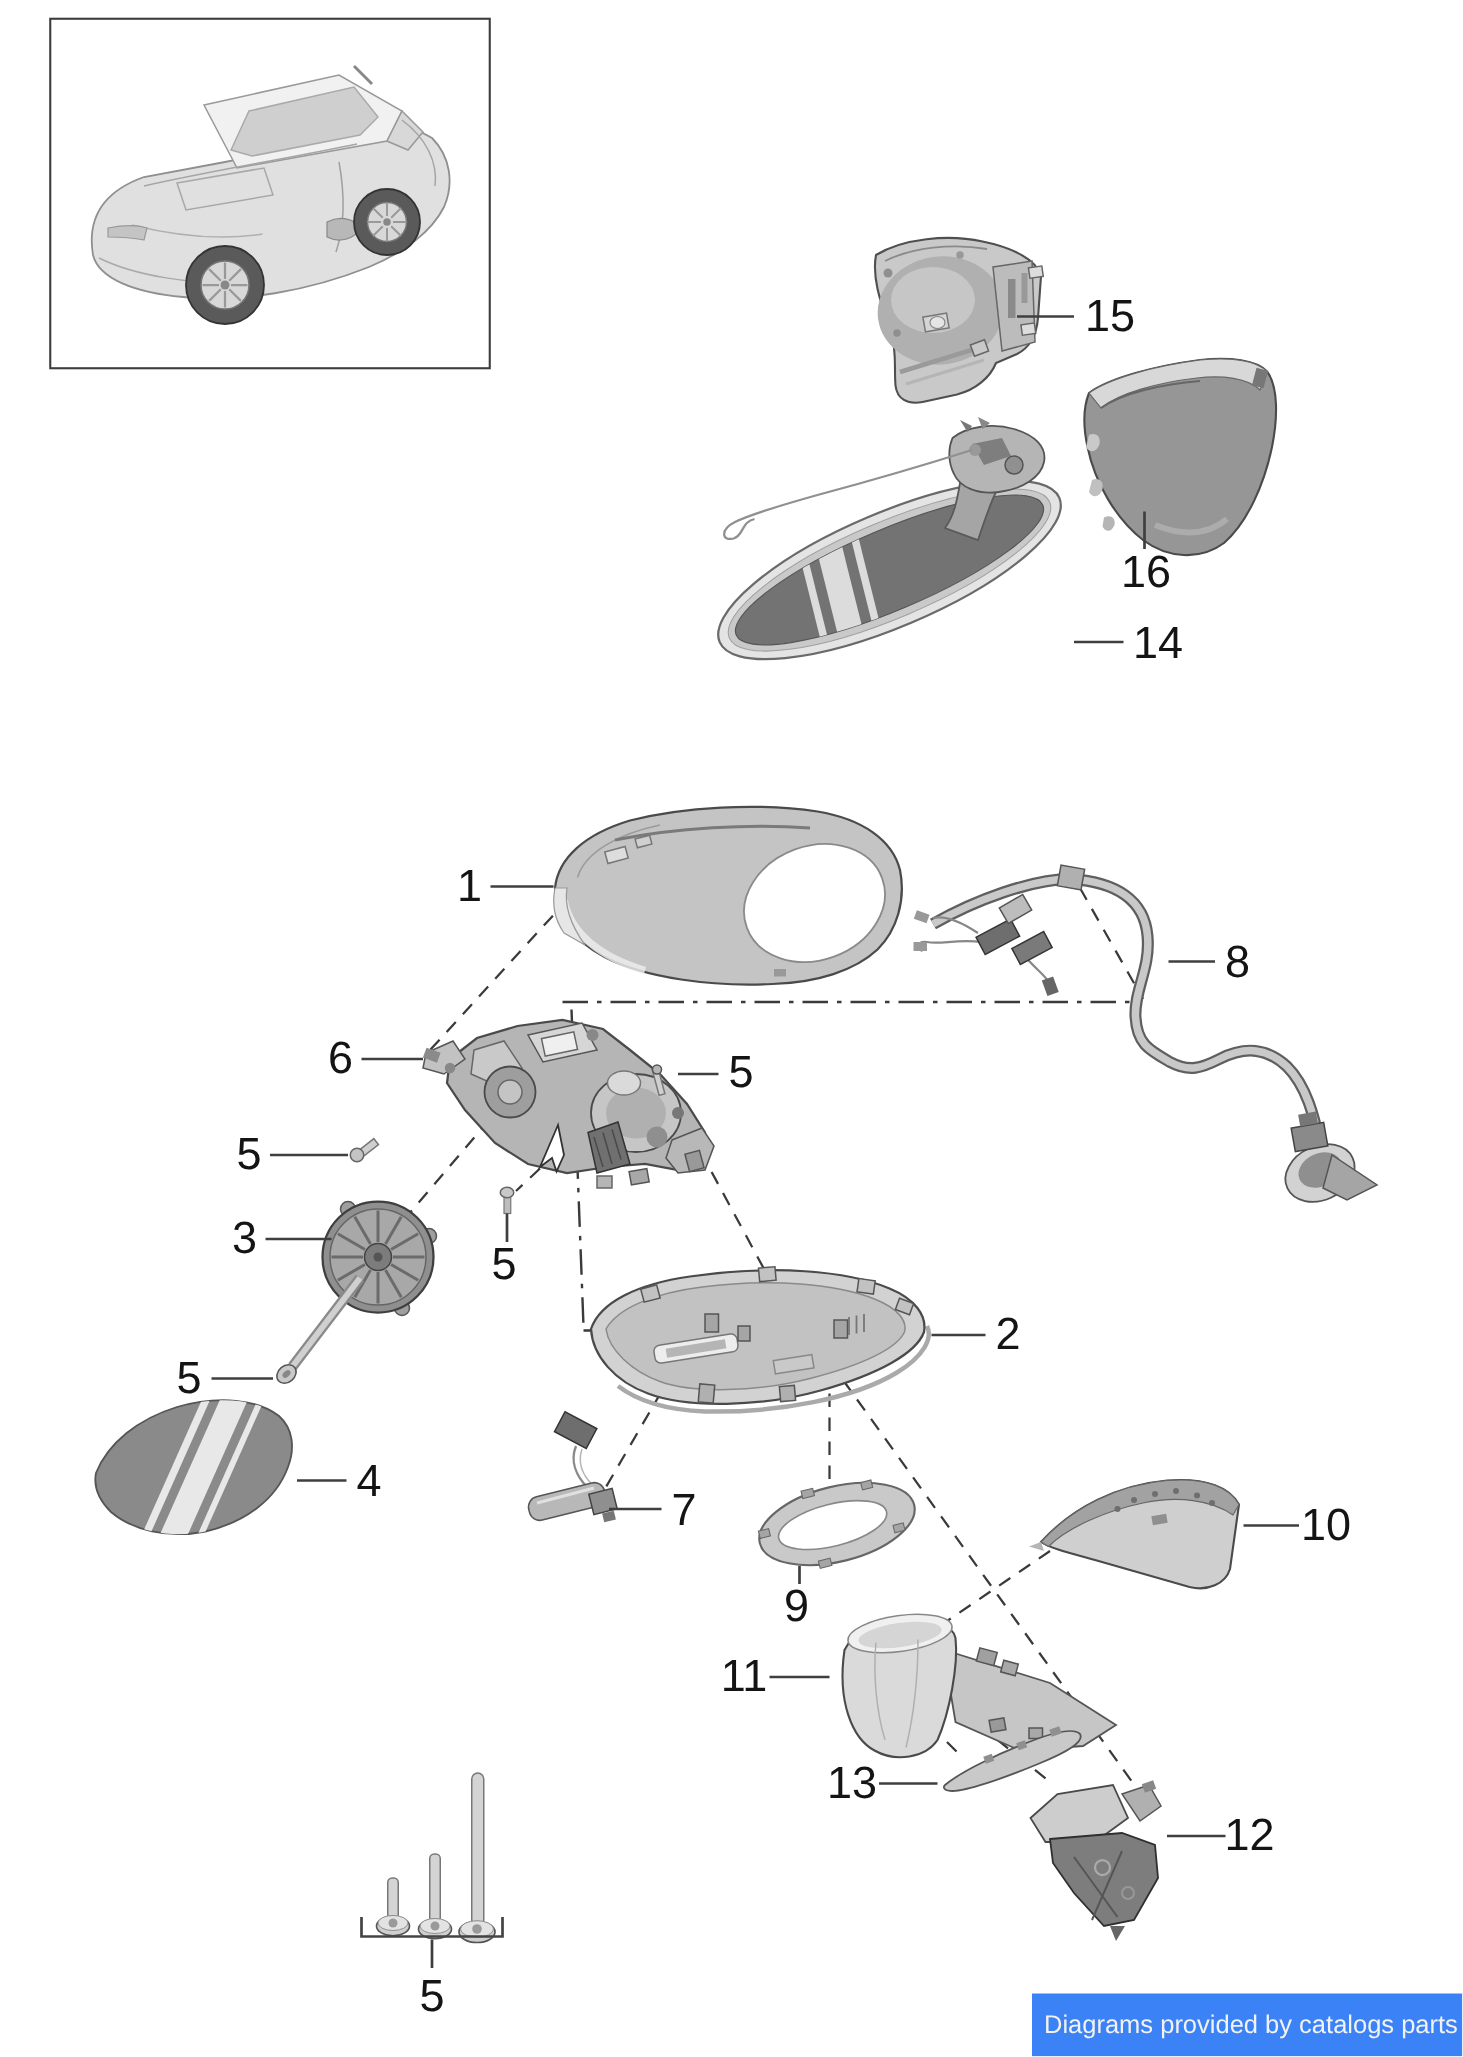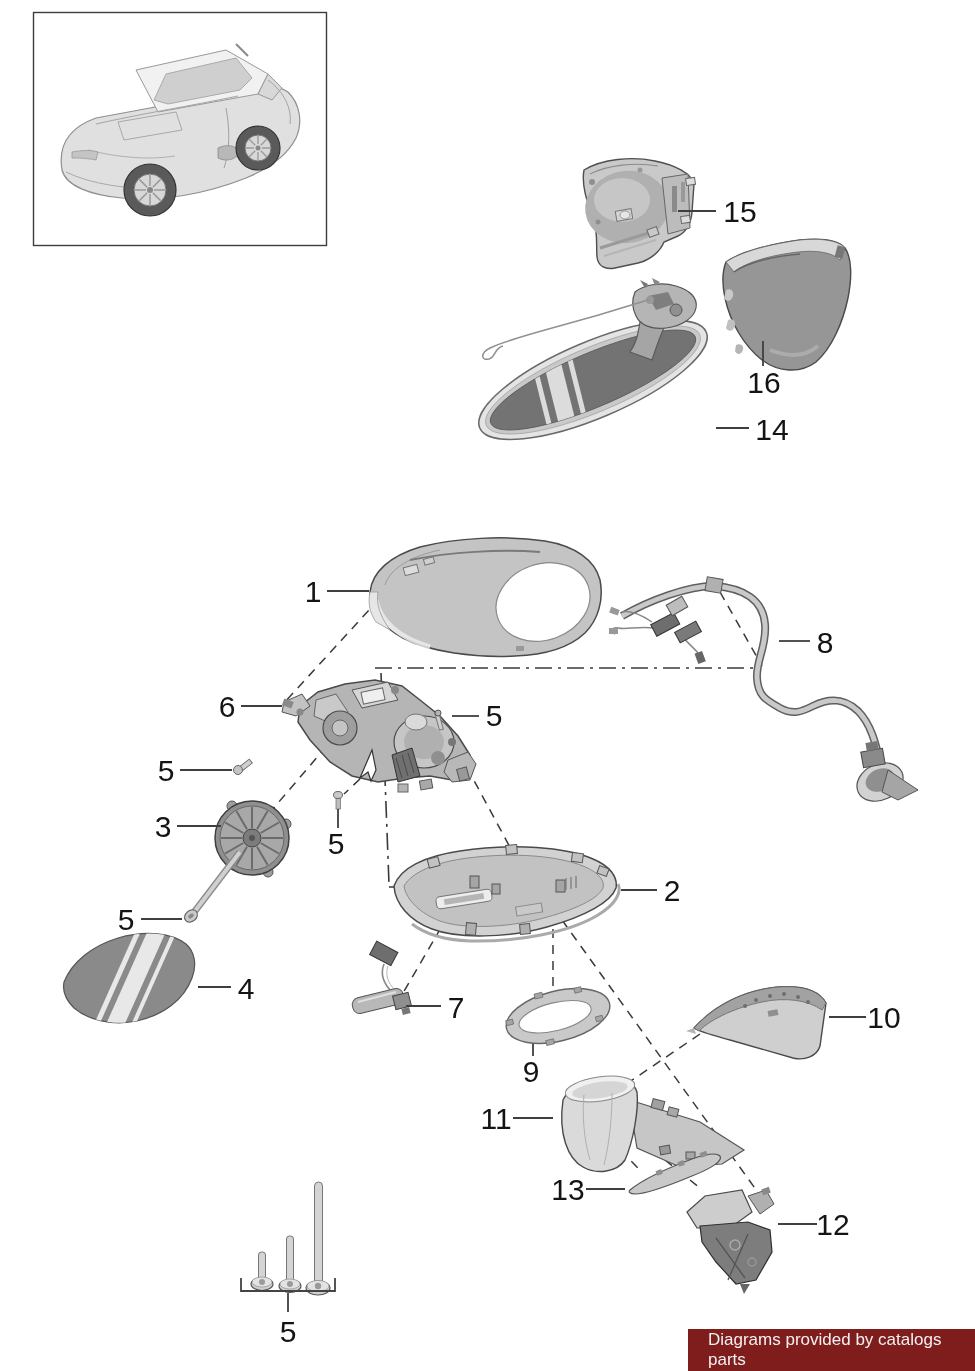--- a/index.html
+++ b/index.html
@@ -5,22 +5,22 @@
   html,body{margin:0;padding:0;background:#ffffff;}
   .page{position:relative;width:975px;height:1371px;background:#ffffff;overflow:hidden;
         font-family:"Liberation Sans",sans-serif;}
   .page svg{position:absolute;left:0;top:0;}
   text.callout{font-family:"Liberation Sans",sans-serif;font-size:30px;fill:#141414;
                text-anchor:middle;dominant-baseline:central;}
   line.leader{stroke:#3f3f3f;stroke-width:1.8;}
   .dash{stroke:#3a3a3a;stroke-width:1.5;fill:none;stroke-dasharray:9 7;}
   .dashdot{stroke:#3a3a3a;stroke-width:1.6;fill:none;stroke-dasharray:17 6 3 6;}
   .footer-bar{position:absolute;left:688px;top:1329px;width:287px;height:42px;
-              background:#7f1d1d;color:#f2f2f2;display:flex;align-items:center;
-              padding-left:20px;box-sizing:border-box;font-size:17px;}
+              background:#3b82f6;color:#f2f2f2;display:flex;align-items:center;
+              padding-left:8px;box-sizing:border-box;font-size:17px;}
 </style>
 </head>
 <body>
 
 <div class="page">
 <svg width="975" height="1371" viewBox="0 0 975 1371">
   <defs>
     <clipPath id="glassClip">
       <path d="M64,982 C72,962 92,946 118,938 C146,930 172,933 186,944 C195,952 197,965 192,978 C184,1000 163,1015 137,1021 C112,1026 88,1020 74,1008 C66,1000 62,992 64,982 Z"></path>
     </clipPath>

